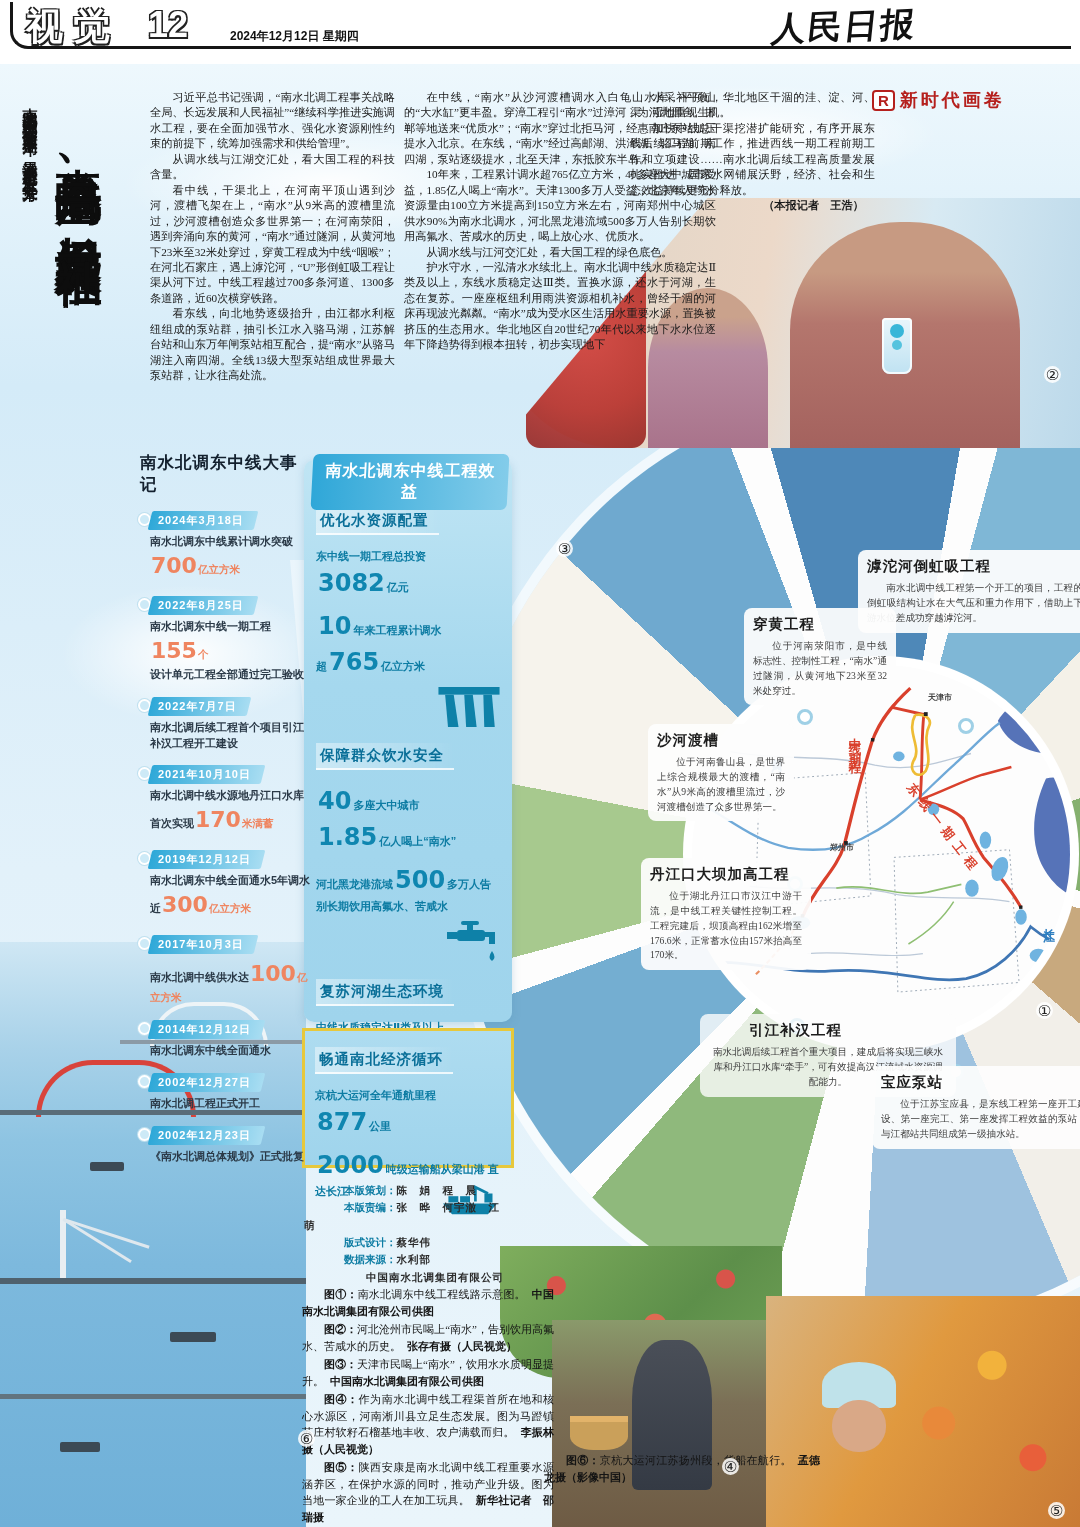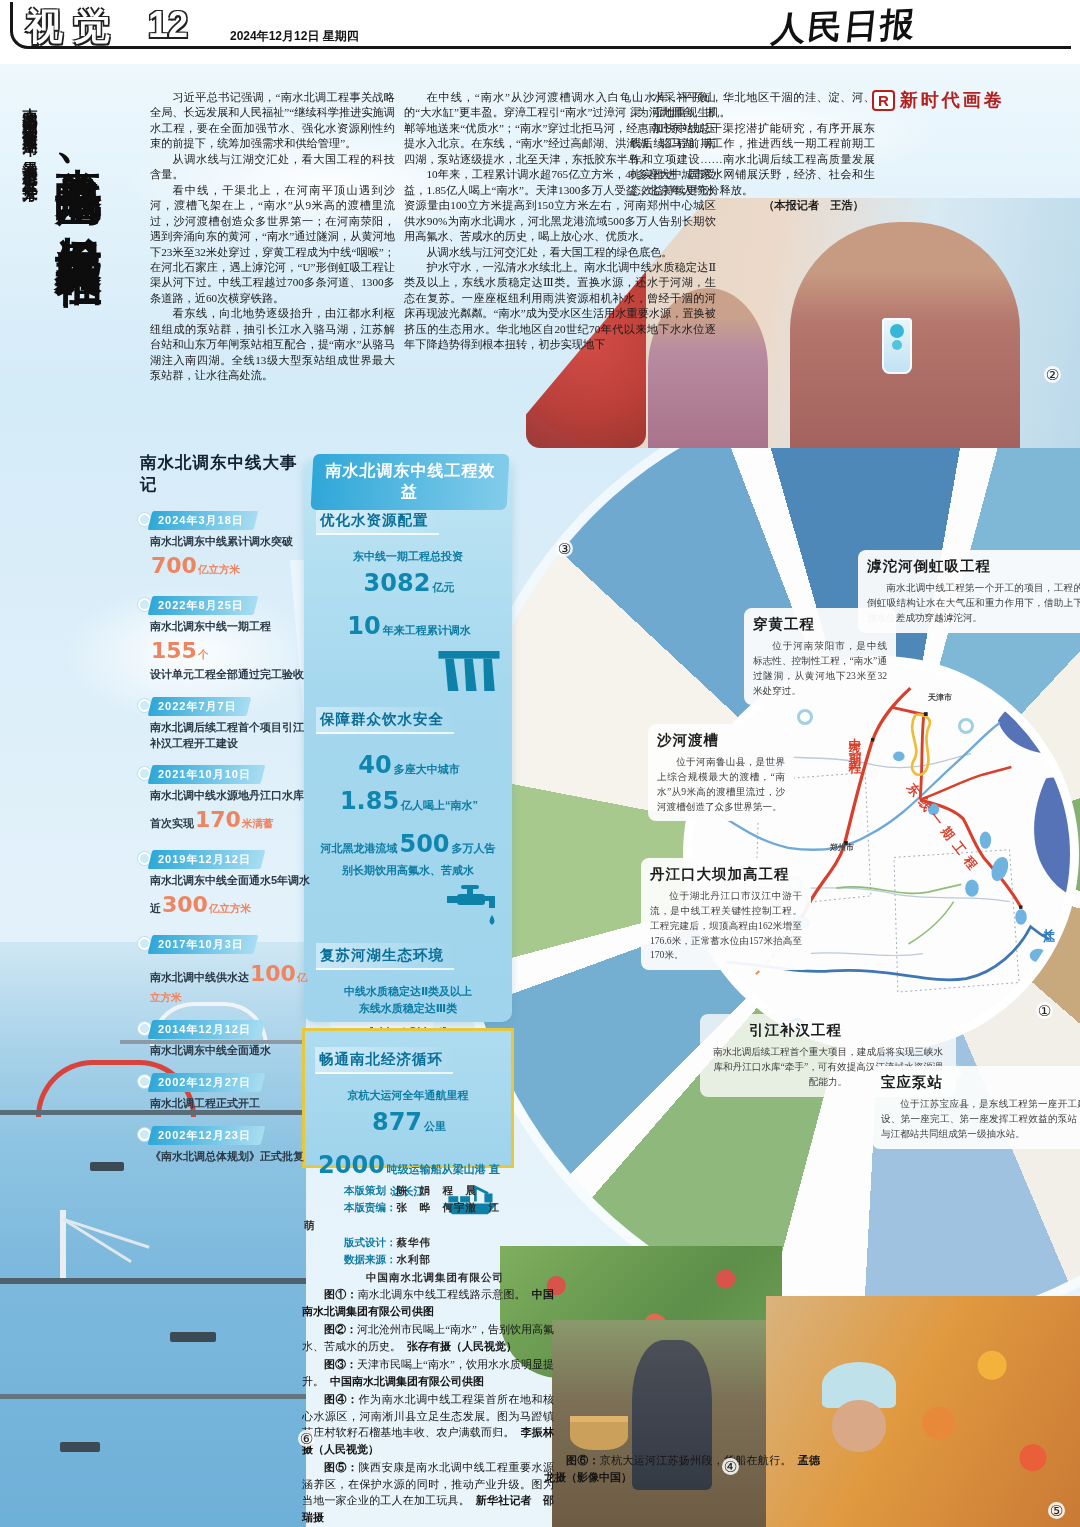--- a/index.html
+++ b/index.html
@@ -90,21 +90,21 @@
   
   .panel{position:absolute;left:304px;top:460px;width:208px;height:562px;z-index:5;border-radius:10px;
          background:linear-gradient(180deg,#c0e5f4 0%,#a5d8ee 40%,#9fd4ec 100%);box-shadow:0 2px 8px rgba(80,140,170,.25);}
   .ptitle{position:absolute;left:8px;top:-6px;width:196px;box-sizing:border-box;padding:7px 8px;
           background:linear-gradient(90deg,#2fa7d8,#83ccea);color:#fff;font-weight:900;font-size:16px;
           letter-spacing:1px;border-radius:6px;transform:skewX(-3deg);text-align:center;}
   .psec{padding:0 12px;}
   .phead{display:inline-block;margin:14px 0 6px;padding:3px 10px 3px 4px;font-size:14.5px;font-weight:900;
          color:#0a6f98;background:linear-gradient(90deg,rgba(255,255,255,.45),rgba(255,255,255,0));
          border-bottom:2px solid rgba(255,255,255,.8);letter-spacing:1px;}
-  .pitem{margin:7px 0;font-size:11px;font-weight:700;color:#0d7ca3;line-height:1.5;text-align:center;}
+  .pitem{margin:7px 0;font-size:11px;font-weight:700;color:#0d7ca3;line-height:1.5;}
   .pnumb{font-size:24px;font-weight:700;color:#0f86b0;font-family:"DejaVu Sans",sans-serif;letter-spacing:0;padding:0 2px;}
   .pblock{display:block;}
   .picon{display:block;margin:2px 0 0 auto;}
   .ybox{position:absolute;left:302px;top:1028px;width:212px;height:140px;z-index:5;border-radius:0;
         background:linear-gradient(180deg,#aedcf0,#9fd4ec);border:3px solid #e7c83c;box-sizing:border-box;padding:2px 10px;}
   .credits{position:absolute;left:304px;top:1182px;width:218px;z-index:5;font-size:10.5px;line-height:1.65;}
   .credits .k{color:#0d7ca3;font-weight:700;margin-left:40px;}
   .credits .v{color:#2b2b2b;font-weight:800;letter-spacing:1px;}
   .credits .ind{padding-left:62px;}
   
@@ -316,20 +316,21 @@
   <div class="panel">
     <div class="ptitle">南水北调东中线工程效益</div>
     <div class="psec" style="padding-top:34px;">
       <div class="phead">优化水资源配置</div>
       <div class="pitem">
         <span class="pblock">东中线一期工程总投资</span>
         <span class="pnumb">3082</span><span>亿元</span>
       </div>
       <div class="pitem">
         <span class="pnumb">10</span><span>年来工程累计调水</span>
+        <span class="pblock"><span>超</span><span class="pnumb">765</span><span>亿立方米</span></span>
       </div>
       <svg class="picon" width="62" height="42" viewBox="0 0 64 44">
         <rect x="0" y="0" width="64" height="8" fill="#0e81a8"></rect>
         <path d="M7,8 h9 l5,34 h-11 z" fill="#0e81a8"></path>
         <path d="M27,8 h9 l4,34 h-11 z" fill="#0e81a8"></path>
         <path d="M47,8 h9 l3,34 h-11 z" fill="#0e81a8"></path>
       </svg>
       <div class="phead">保障群众饮水安全</div>
       <div class="pitem">
         <span class="pblock"><span class="pnumb">40</span><span>多座大中城市</span></span>

